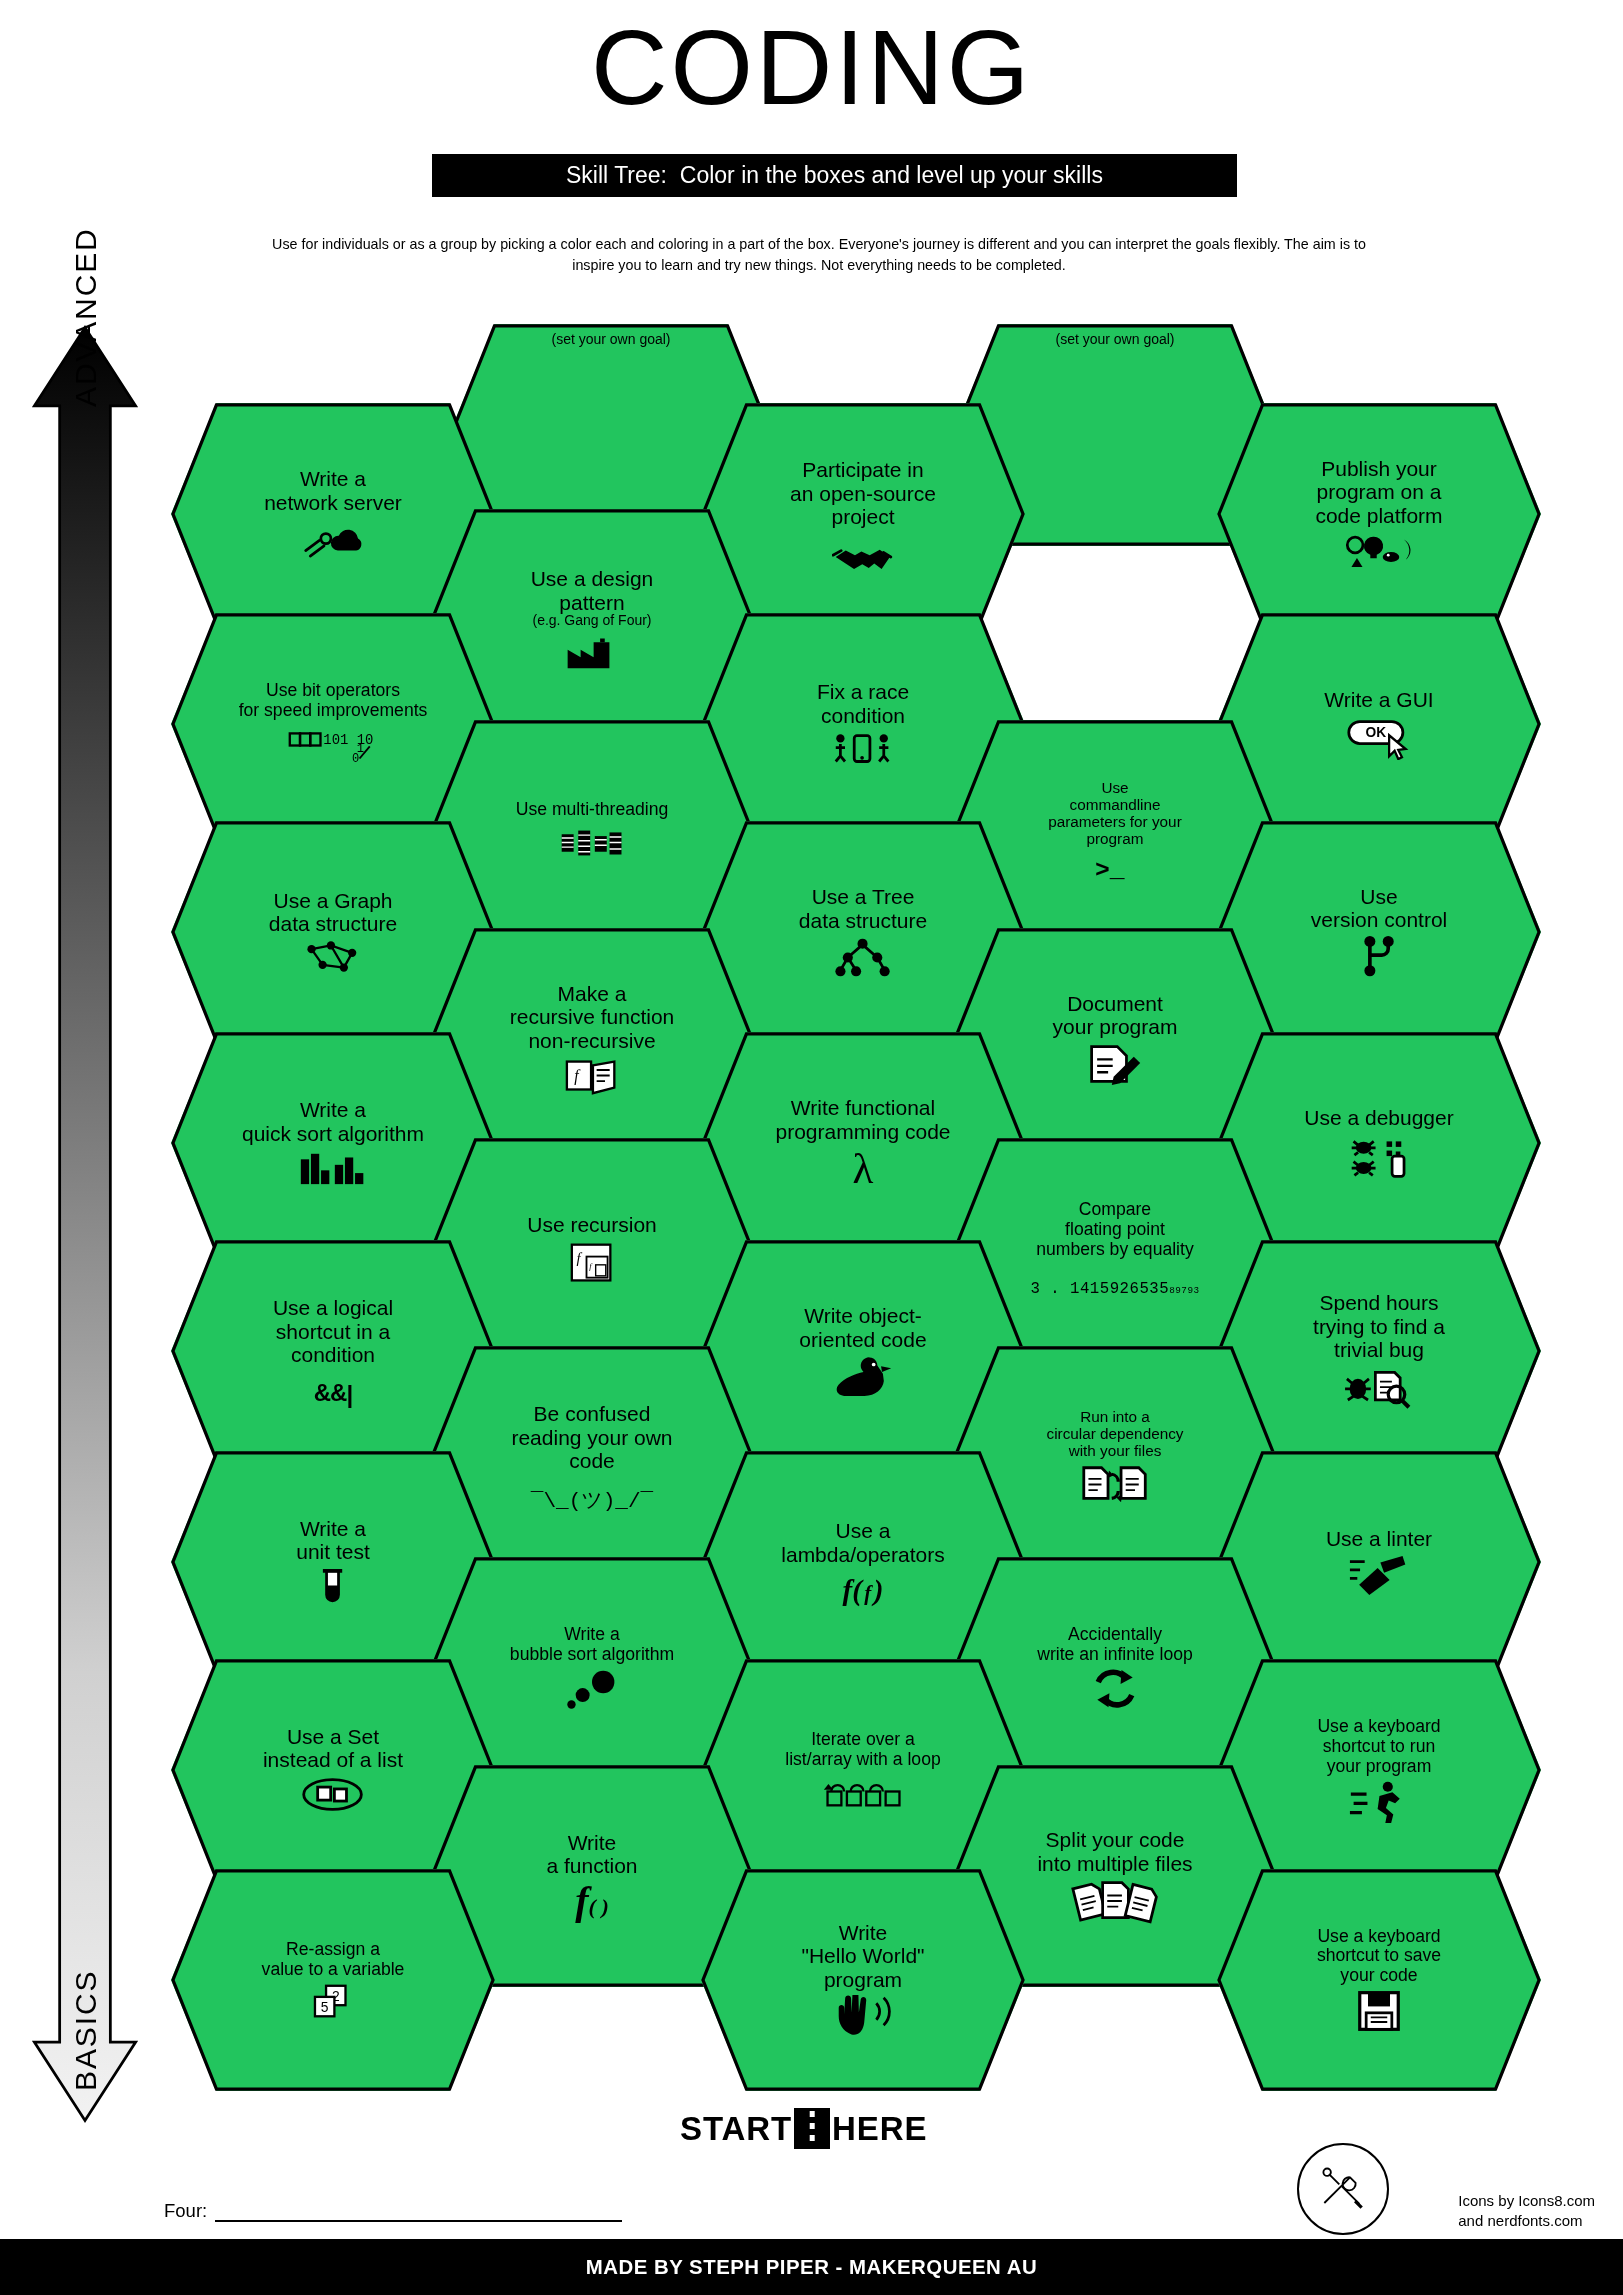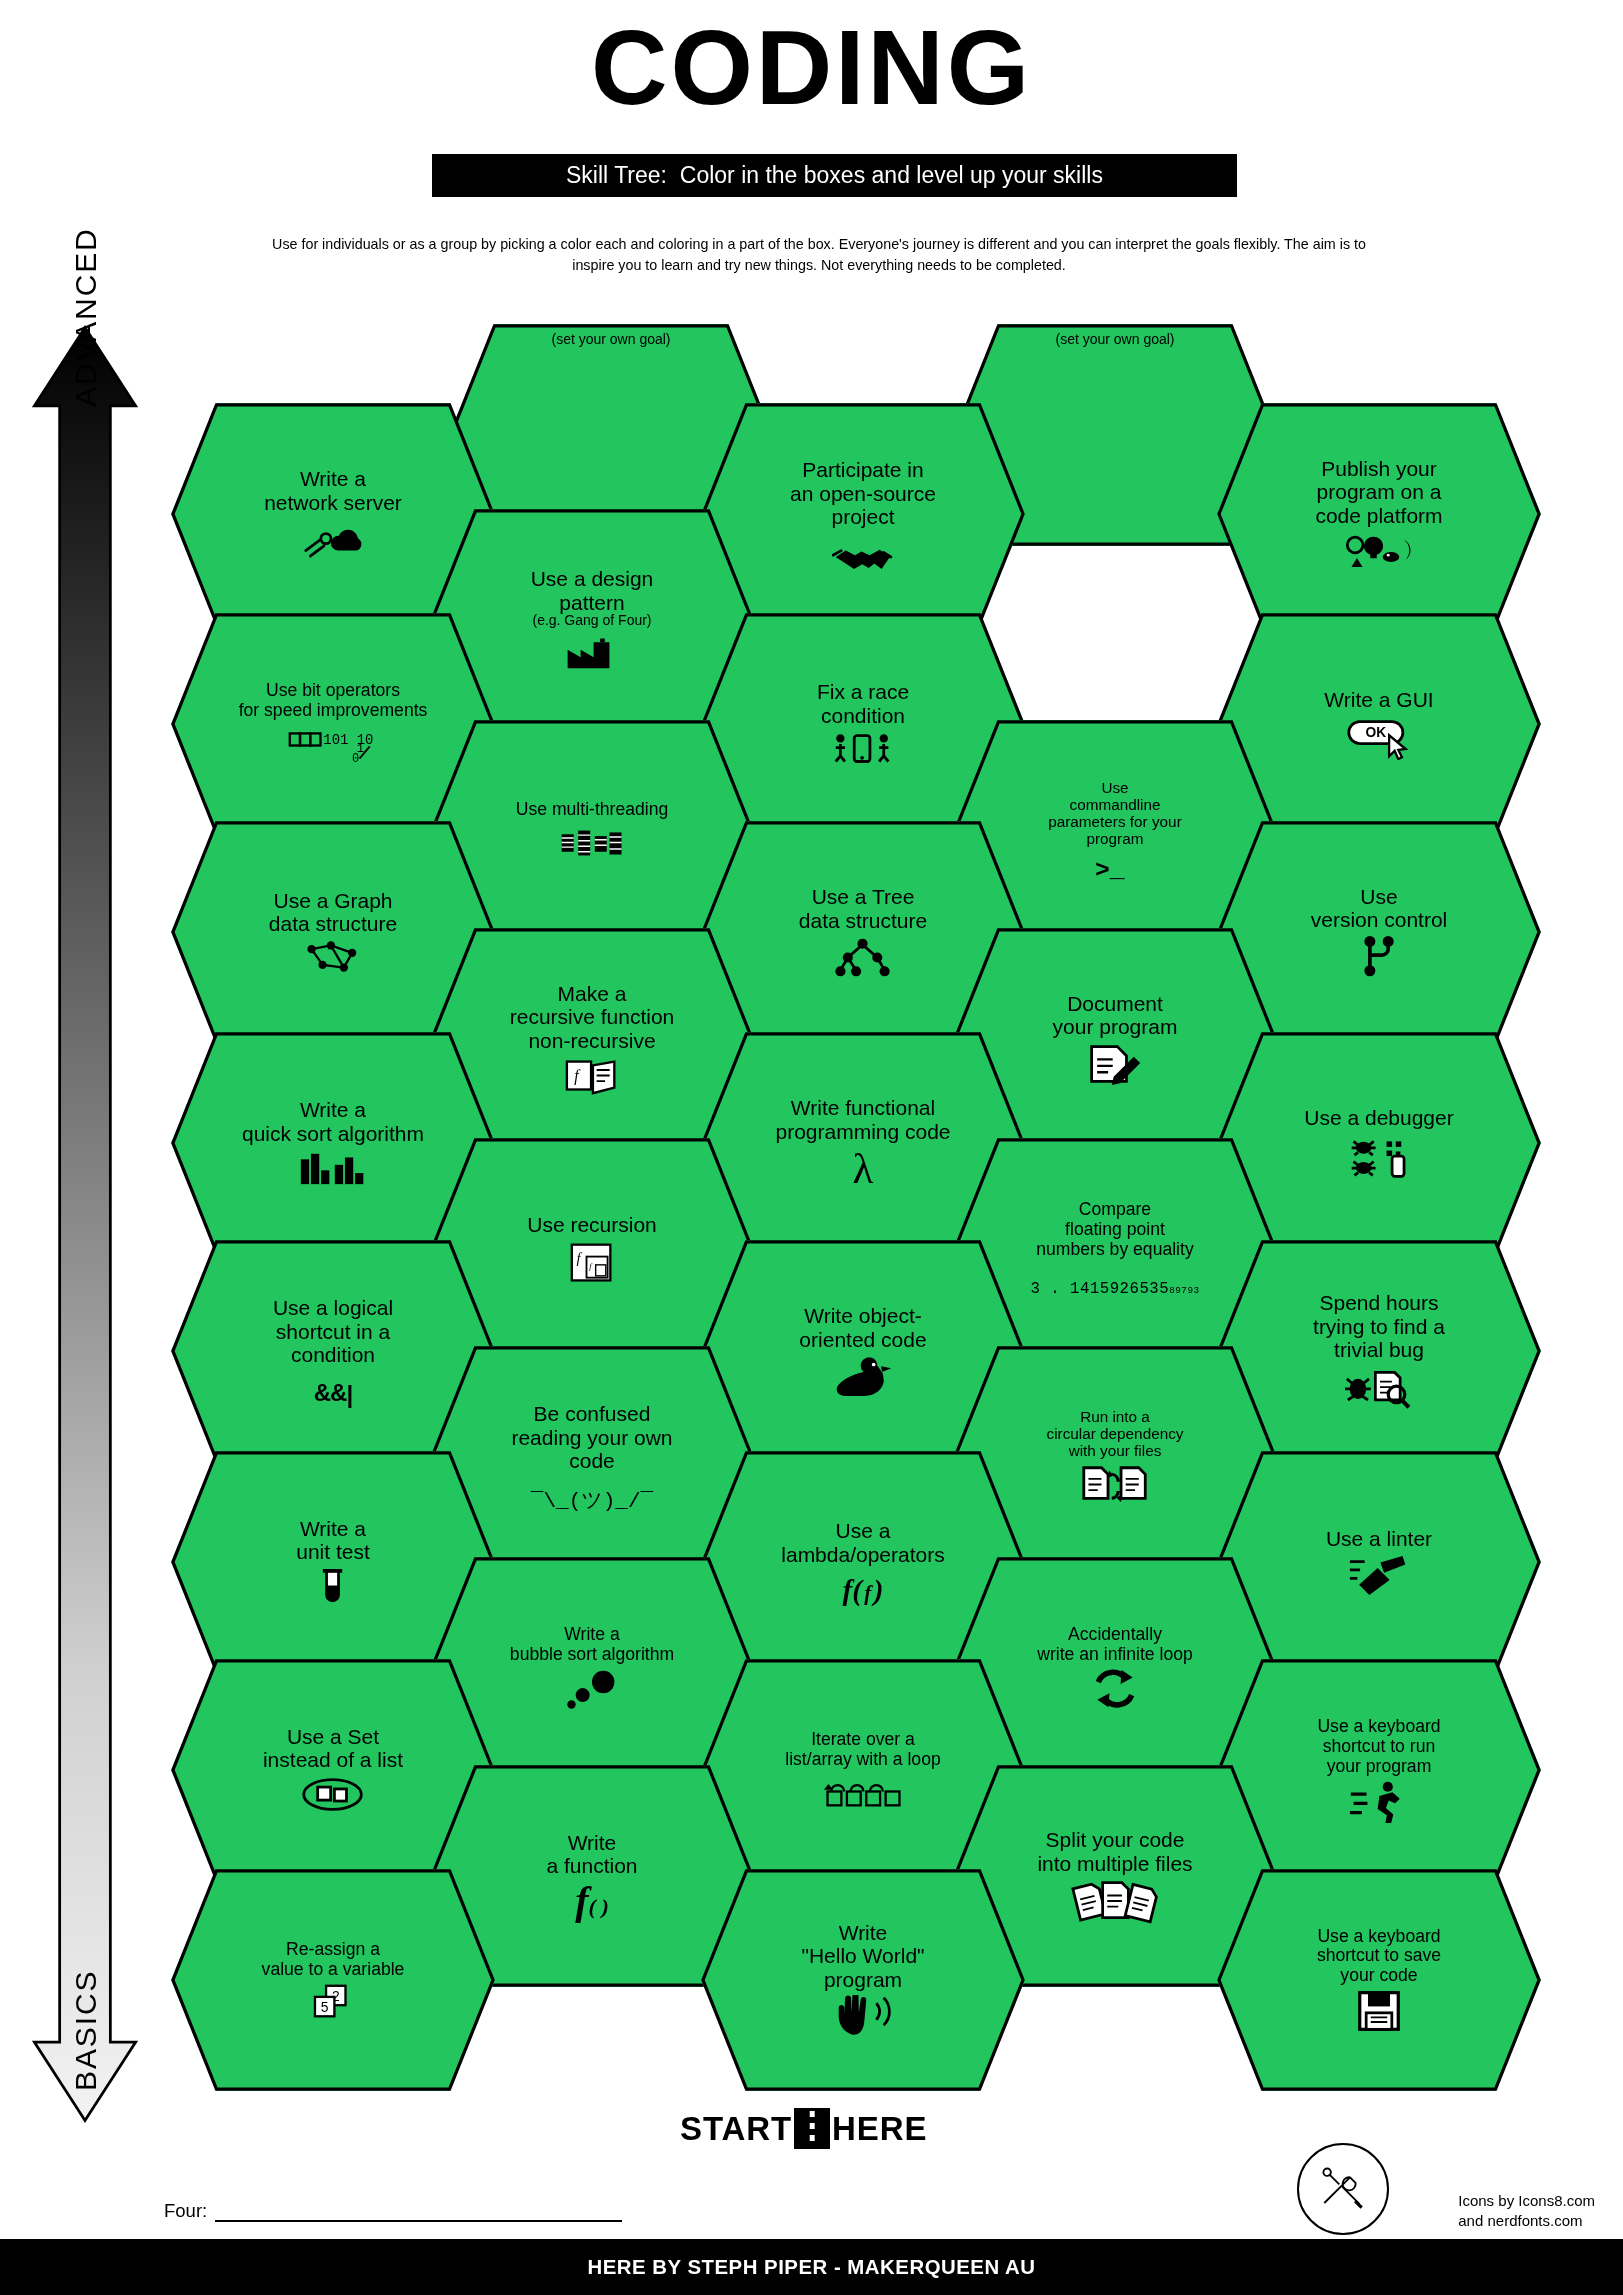--- a/index.html
+++ b/index.html
@@ -17,21 +17,21 @@
   }
 
   
   #title {
     position: absolute;
     top: 14px;
     left: 0;
     width: 1623px;
     text-align: center;
     font-size: 106px;
-    font-weight: bold;
+    font-weight: normal;
     letter-spacing: 2.8px;
     line-height: 1.0;
   }
   #subtitle-bar {
     position: absolute;
     top: 154px;
     left: 432px;
     width: 805px;
     height: 43px;
     background: #000;
@@ -970,15 +970,15 @@
     </g>
   </svg>
 </div>
 
 <div id="credits">
   <div>Icons by Icons8.com</div>
   <div>and nerdfonts.com</div>
 </div>
 
 <div id="footer-bar">
-  <span>HERE BY STEPH PIPER  -   MAKERQUEEN AU</span>
+  <span>MADE BY STEPH PIPER  -   MAKERQUEEN AU</span>
 </div>
 
 
 </body></html>

